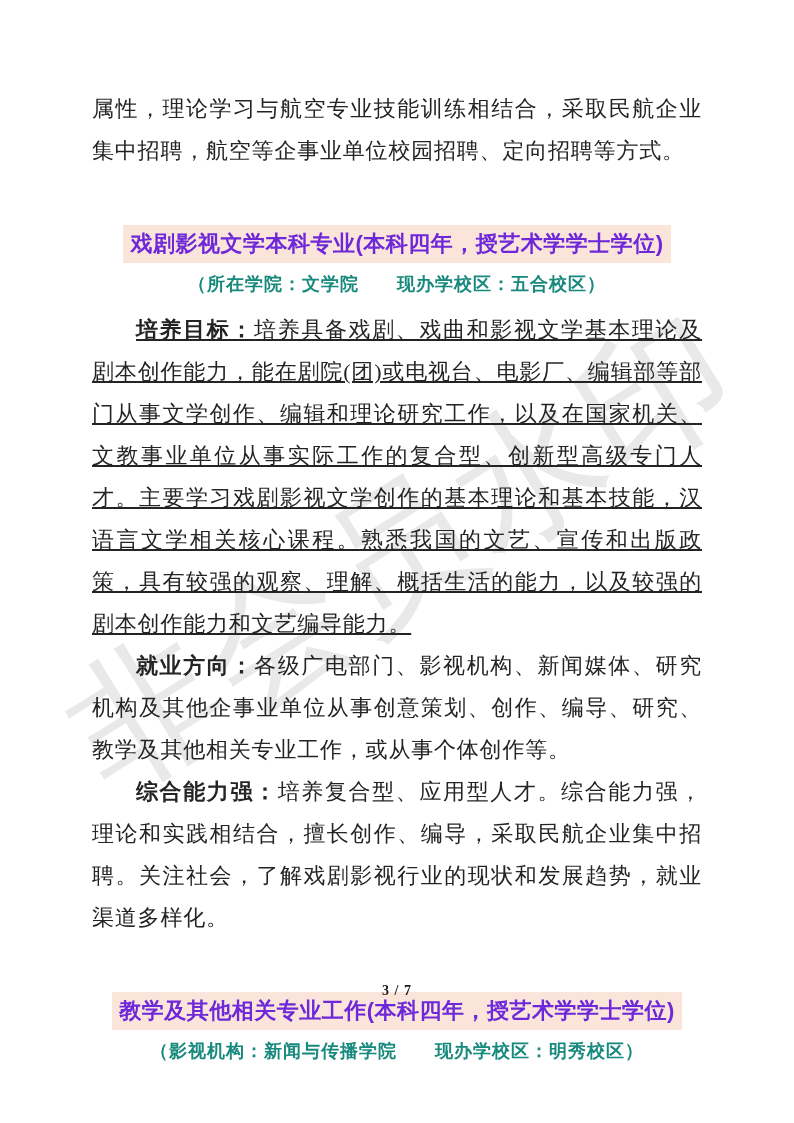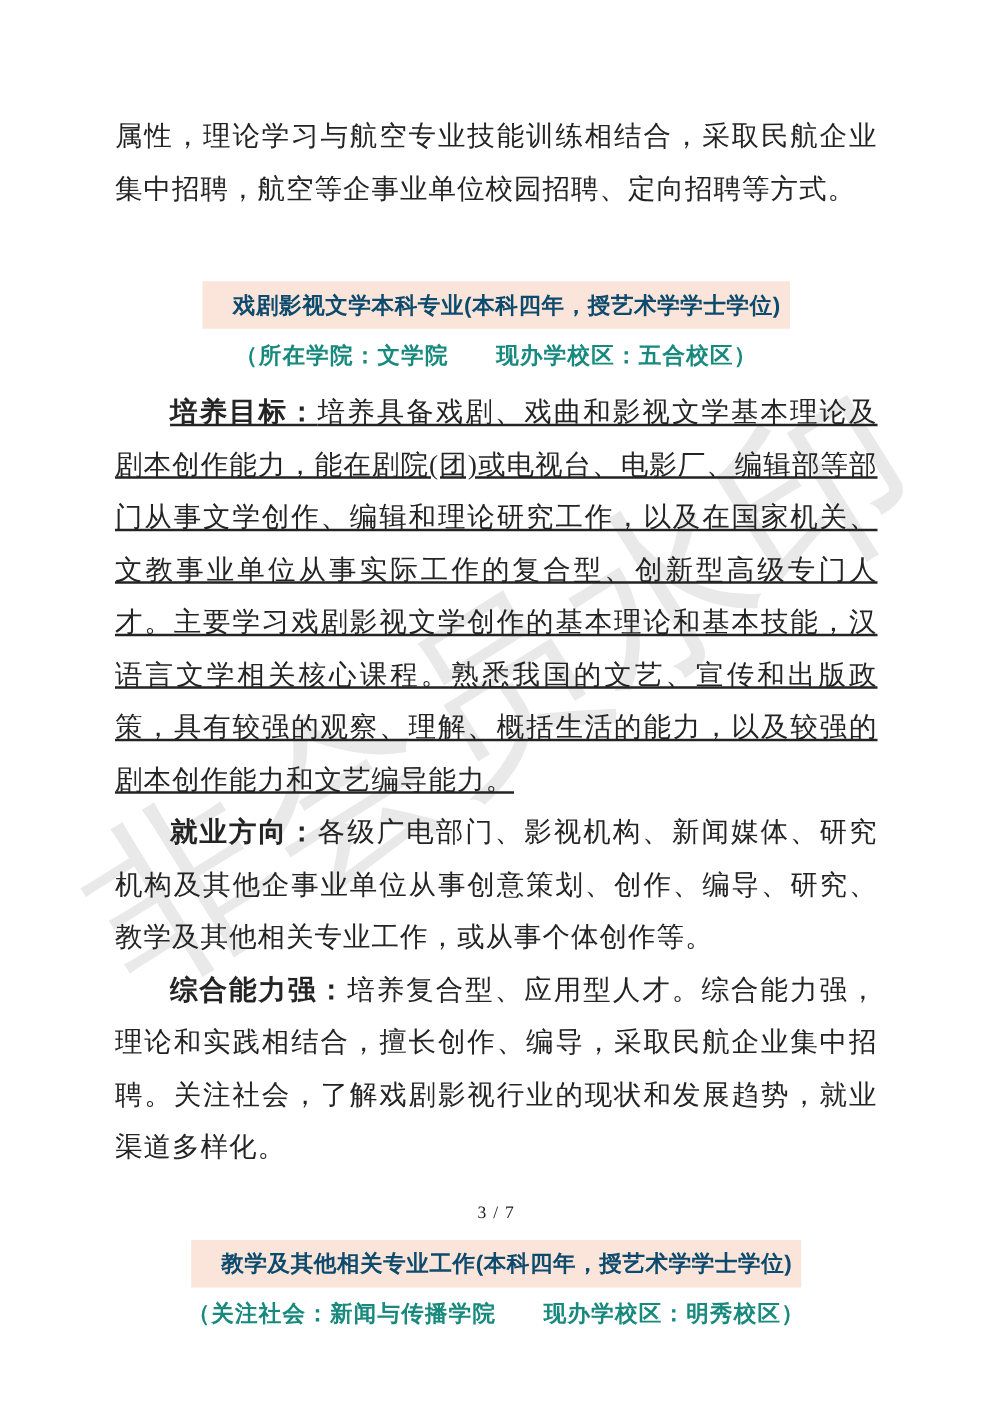--- a/index.html
+++ b/index.html
@@ -51,49 +51,49 @@
   .body-para.no-indent { text-indent: 0; }
   .section-label { font-weight: bold; }
   .major-heading {
     text-align: center;
     margin-top: 53px;
     line-height: 30px;
   }
   .major-heading .hl {
     display: inline-block;
     background: #fbe5da;
-    color: #0c4a6e;
+    color: #6d28d9;
     font-family: "Liberation Sans", "DejaVu Sans", sans-serif;
     font-weight: bold;
-    font-size: 18px;
+    font-size: 22px;
     line-height: 28px;
-    padding: 5px 7px 5px 24px;
+    padding: 5px 7px 5px 7px;
     letter-spacing: 0.5px;
   }
   .major-sub {
     margin-top: 6px;
     text-align: center;
     color: #17897d;
     font-family: "Liberation Sans", "DejaVu Sans", sans-serif;
     font-weight: bold;
     font-size: 18px;
     line-height: 30px;
     letter-spacing: 1px;
   }
   .first-body { margin-top: 10px; text-decoration: underline; }
   .second-major { margin-top: 44px; }
   .footer {
     position: absolute;
     left: 0;
     right: 0;
-    top: 963px;
+    top: 983px;
     z-index: 1;
     text-align: center;
     font-family: "Liberation Serif", "DejaVu Serif", serif;
-    font-weight: normal;
+    font-weight: bold;
     font-size: 14px;
     color: #1a1a1a;
     letter-spacing: 1px;
   }
 </style>
 </head>
 <body>
 
 <div class="page">
 
@@ -119,20 +119,20 @@
 
       <p class="body-para">
         <span class="section-label">综合能力强：</span><span>培养复合型、应用型人才。综合能力强，理论和实践相结合，擅长创作、编导，采取民航企业集中招聘。关注社会，了解戏剧影视行业的现状和发展趋势，就业渠道多样化。</span>
       </p>
     </section>
 
     <section class="second-major">
       <div class="major-heading">
         <span class="hl">教学及其他相关专业工作(本科四年，授艺术学学士学位)</span>
       </div>
-      <div class="major-sub">（关注社会：新闻与传播学院　　现办学校区：明秀校区）</div>
+      <div class="major-sub">（影视机构：新闻与传播学院　　现办学校区：明秀校区）</div>
     </section>
 
   </div>
 
   <div class="footer">3 / 7</div>
 
 </div>
 
 </body></html>

